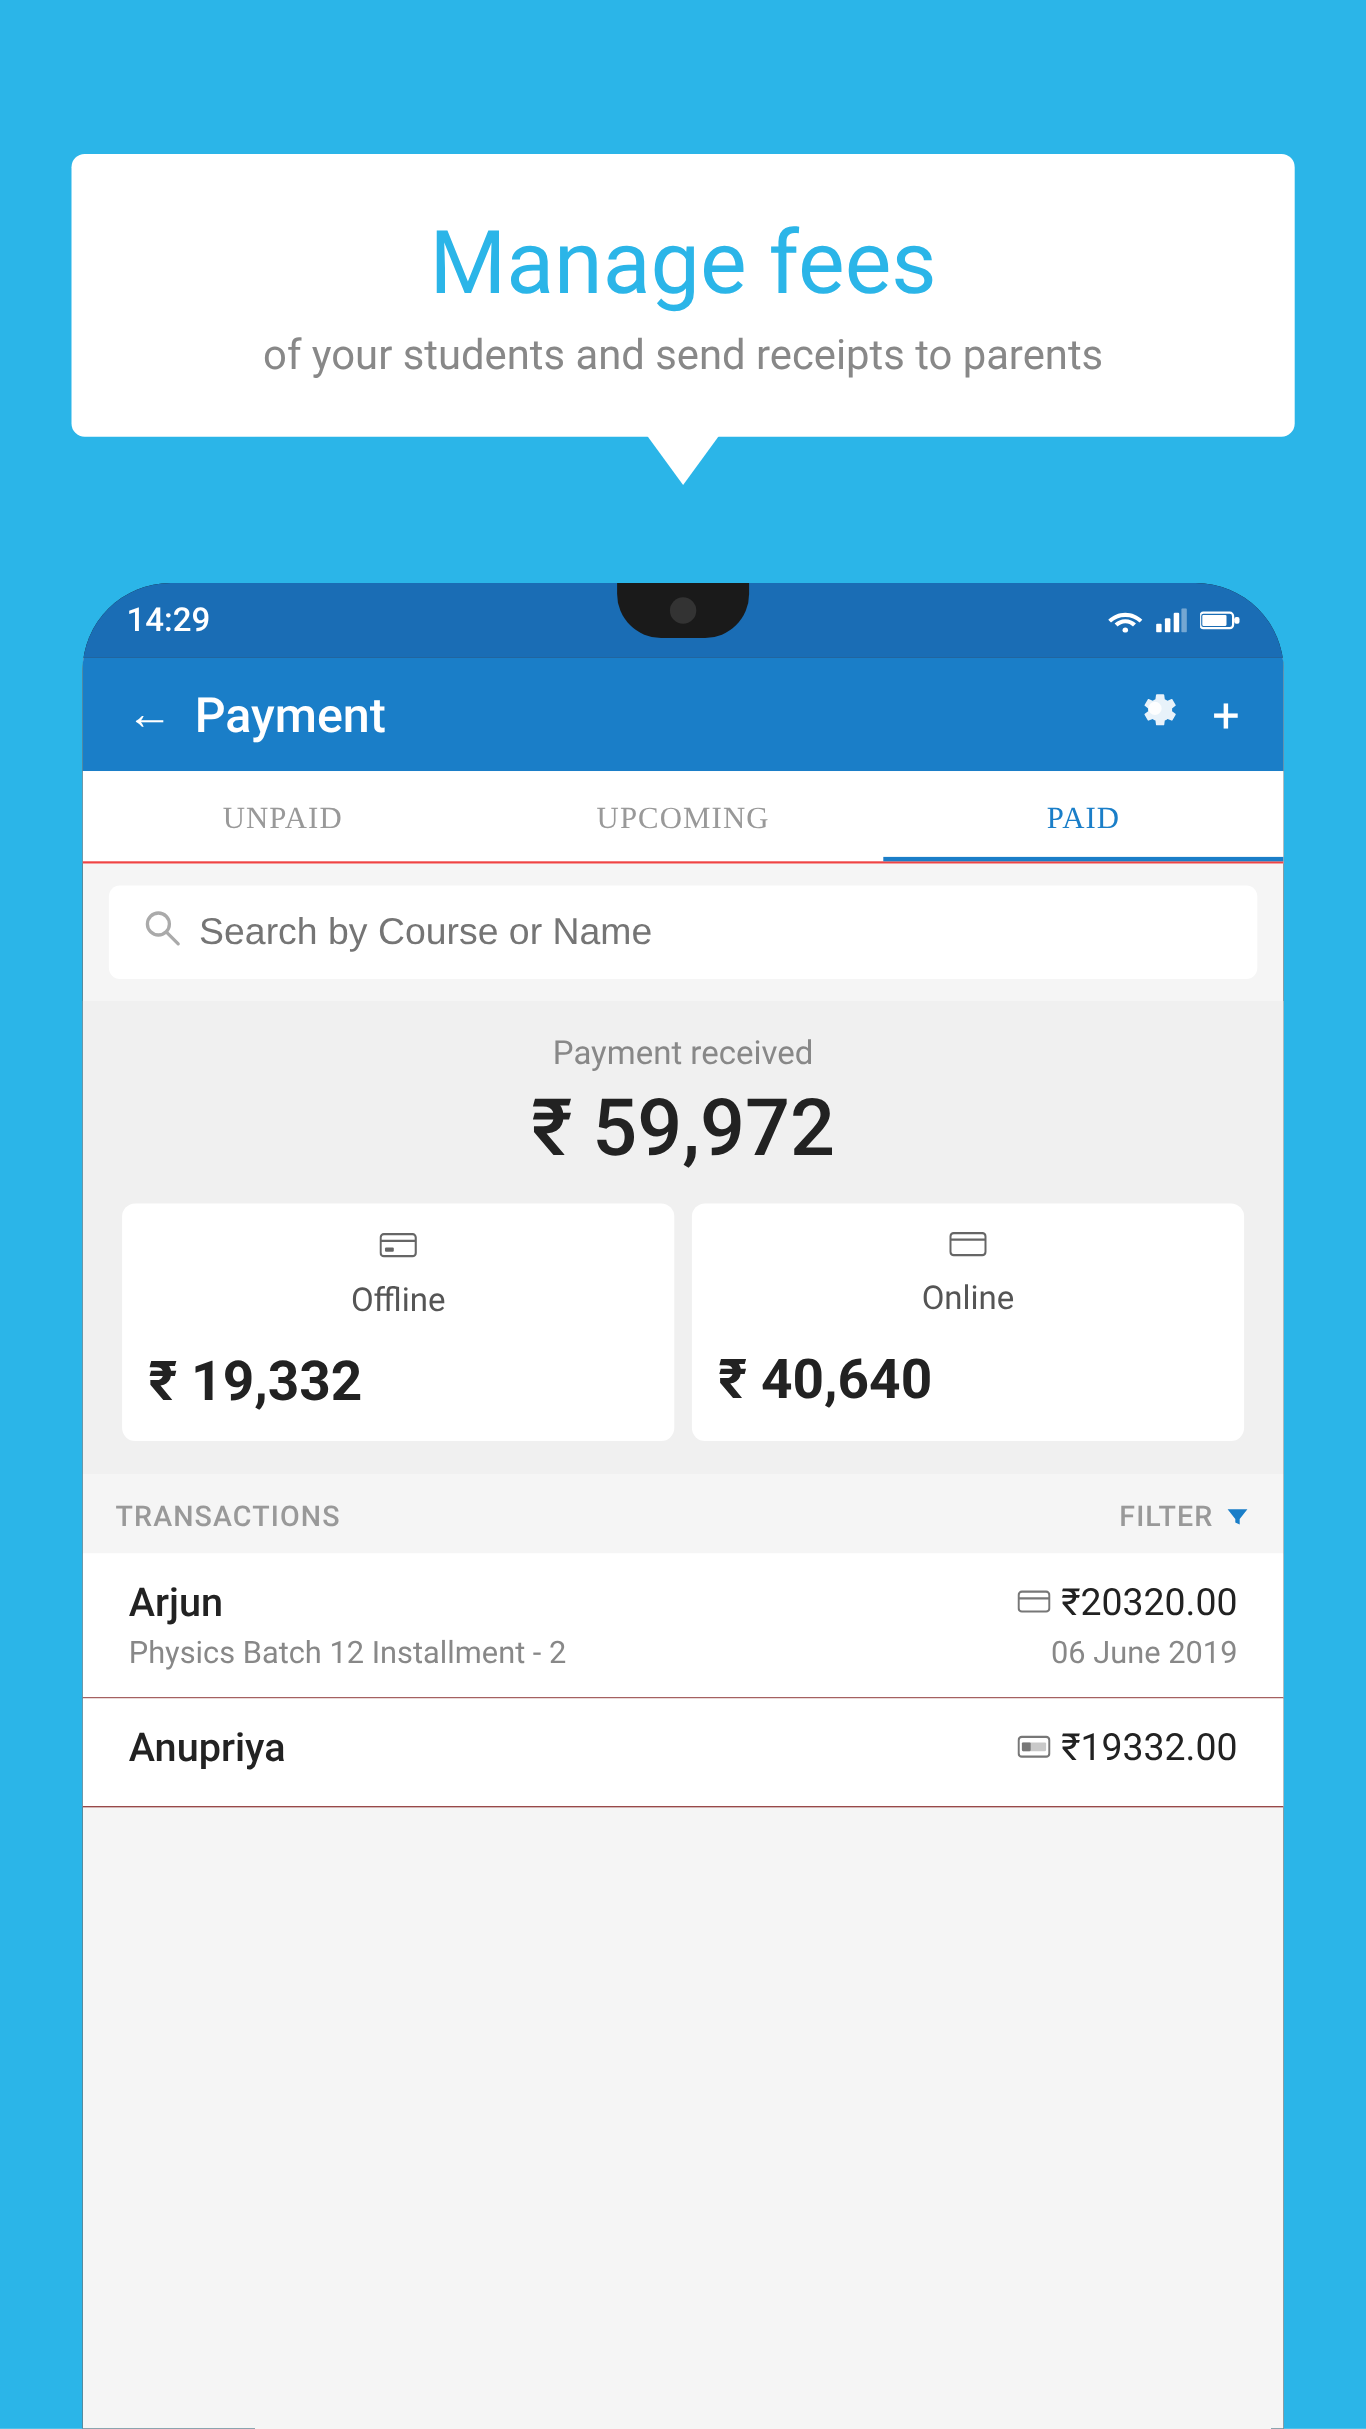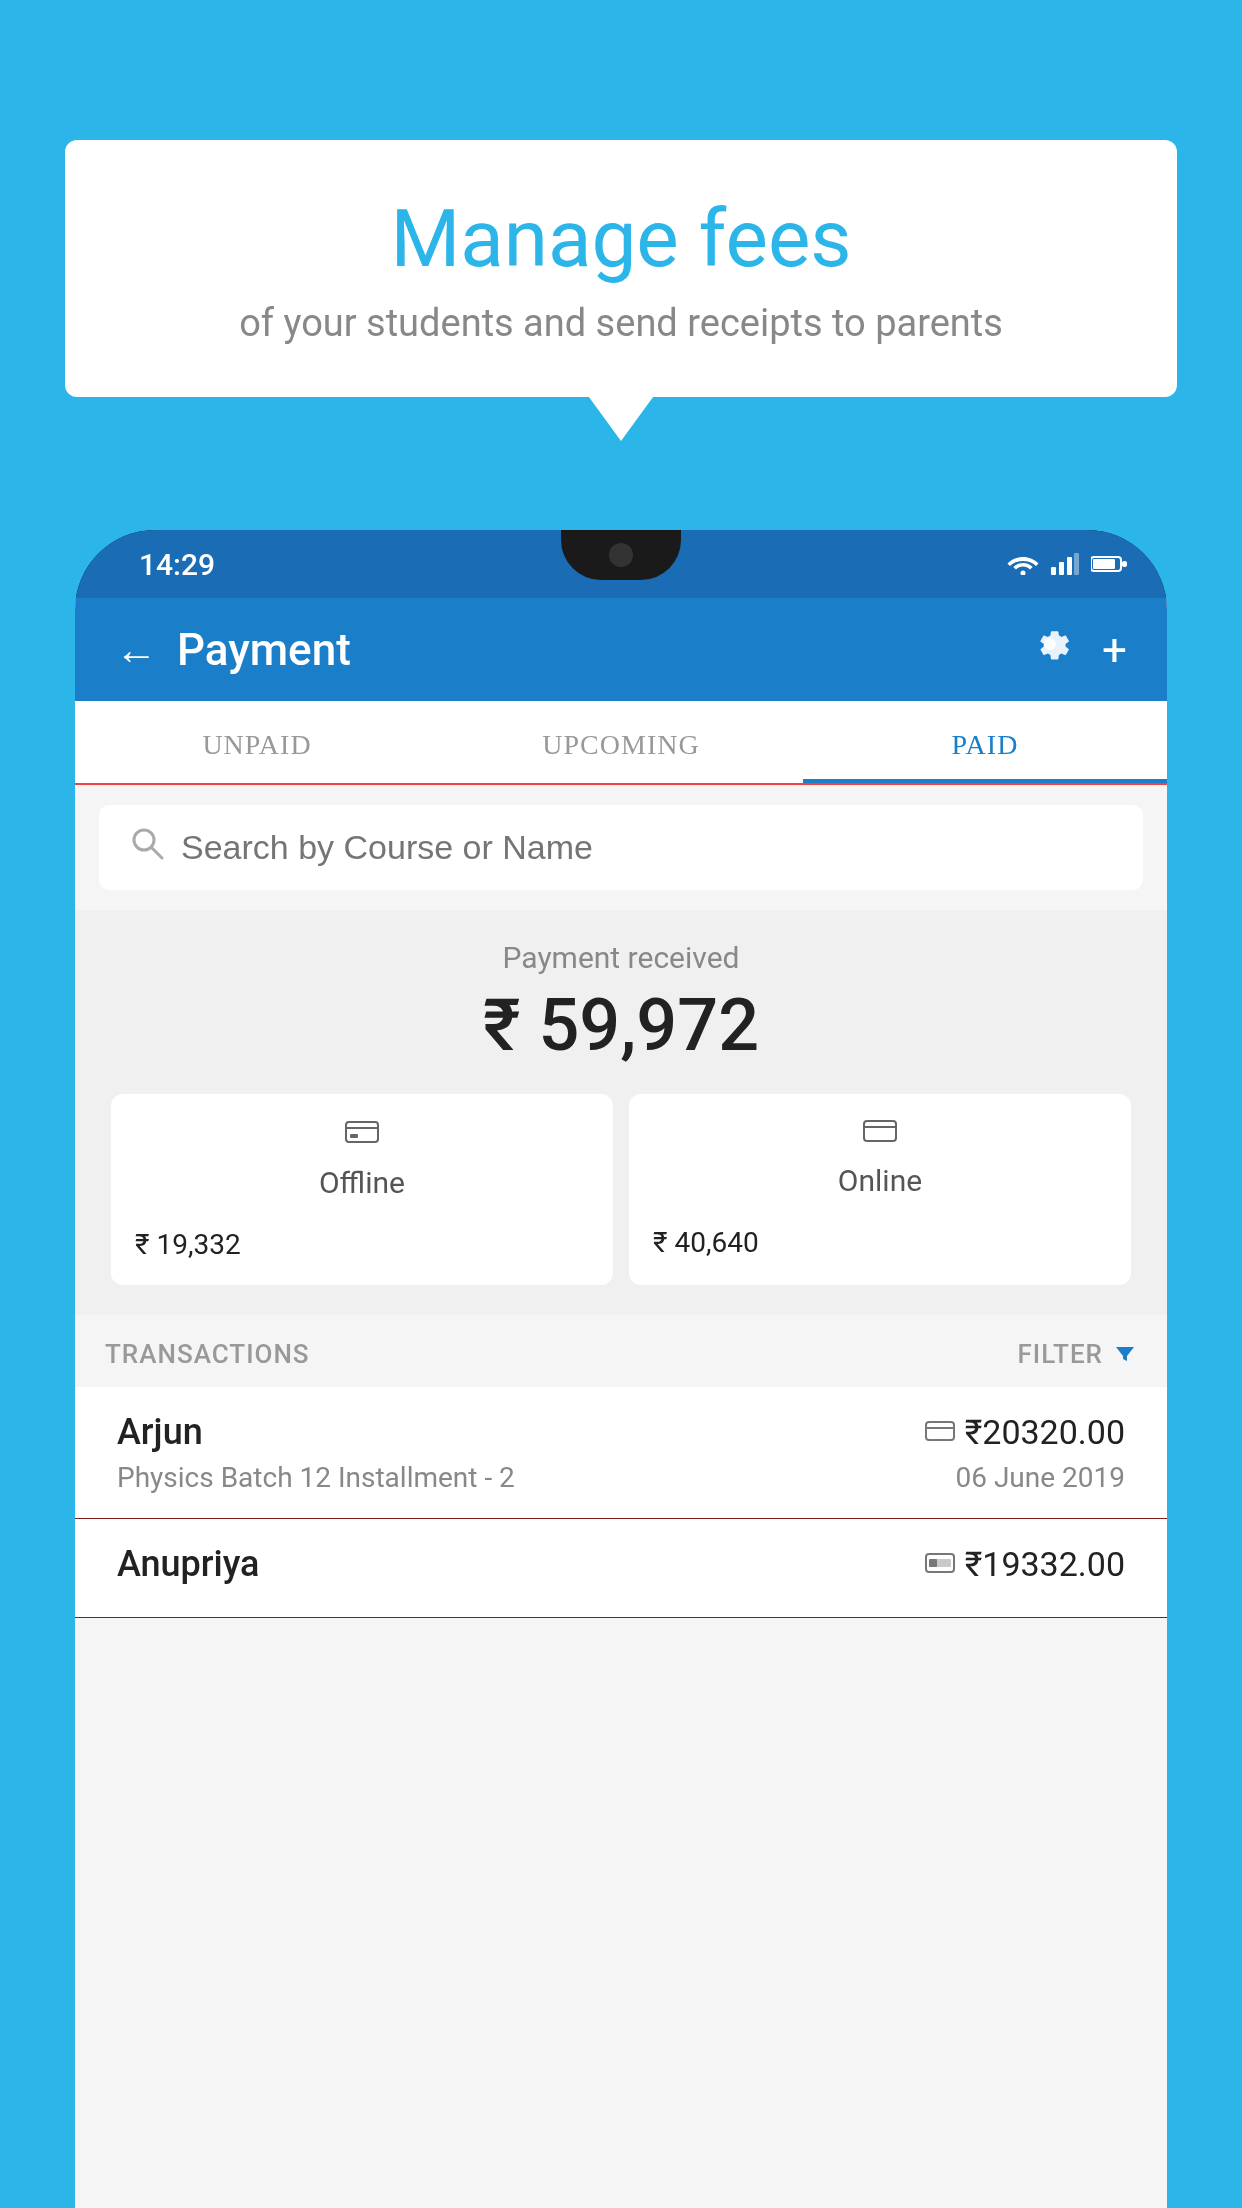--- a/index.html
+++ b/index.html
@@ -75,21 +75,20 @@
       height: 68px;
       display: flex;
       align-items: center;
       padding: 0 40px;
       position: relative;
     }
     .status-time {
       color: white;
       font-size: 30px;
       font-weight: 500;
-      margin-left: 24px;
     }
     .status-icons {
       position: absolute;
       right: 40px;
       display: flex;
       align-items: center;
       gap: 12px;
     }
     .notch {
       position: absolute;
@@ -245,22 +244,22 @@
     }
     .card-icon {
       font-size: 28px;
       color: #555;
     }
     .card-label {
       font-size: 30px;
       color: #555;
     }
     .card-amount {
-      font-size: 28px;
-      font-weight: 400;
+      font-size: 50px;
+      font-weight: 700;
       color: #222;
       padding-left: 4px;
       margin-top: 28px;
     }
 
     
     .transactions-header {
       display: flex;
       justify-content: space-between;
       align-items: center;

